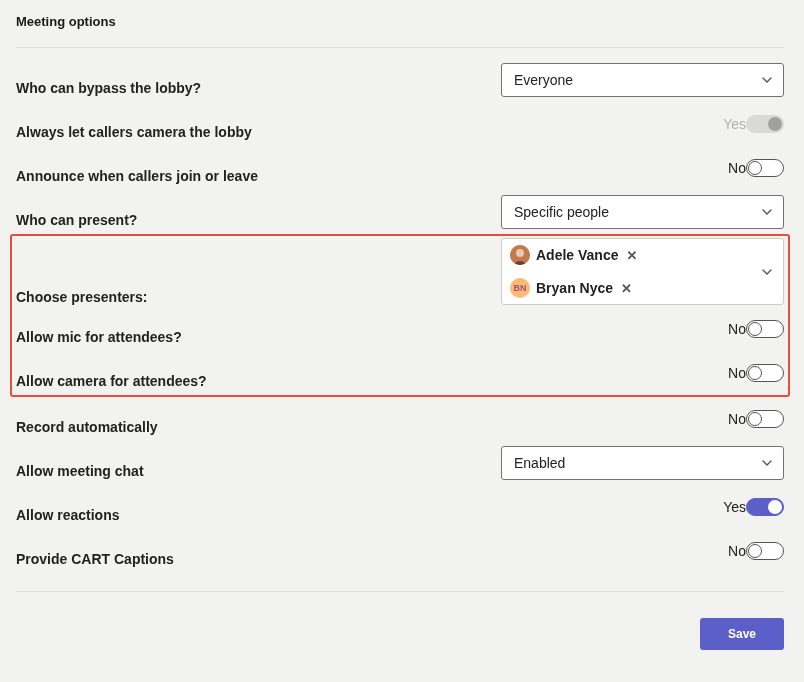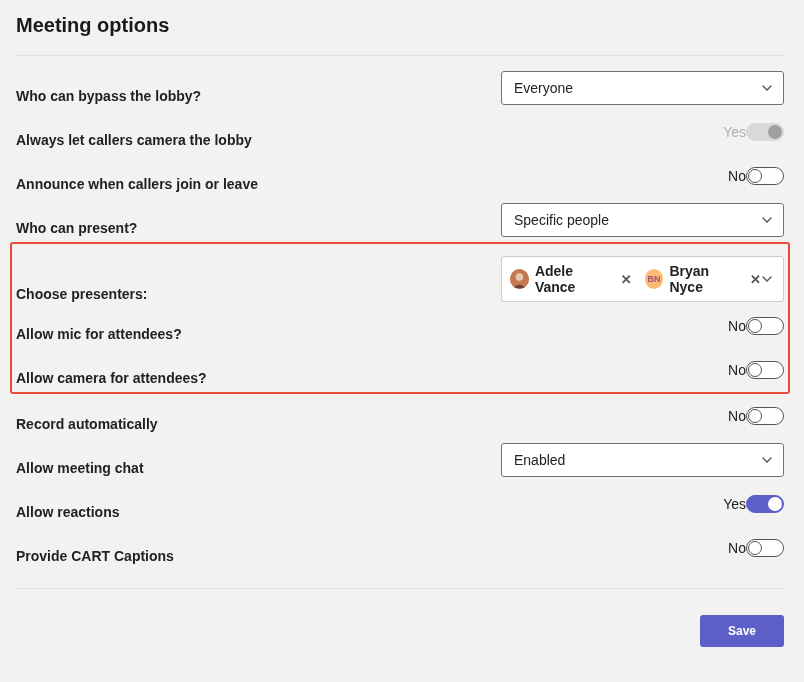--- a/index.html
+++ b/index.html
@@ -8,21 +8,21 @@
     padding: 0;
     background: #f2f2f0;
     font-family: "Segoe UI", Arial, sans-serif;
     color: #222;
     width: 804px;
   }
   .page {
     padding: 14px 20px 20px 16px;
   }
   .title {
-    font-size: 20px;
+    font-size: 13px;
     font-weight: 700;
     color: #1a1a1a;
     margin: 0 0 18px 0;
   }
   .divider {
     height: 1px;
     background: #e0e0de;
     margin: 6px 0 10px 0;
   }
   .row {
@@ -125,21 +125,21 @@
     border: 1px solid #ccc;
     border-radius: 3px;
     padding: 6px 10px 6px 8px;
     display: flex;
     align-items: center;
     justify-content: space-between;
     cursor: pointer;
   }
   .presenter-list {
     display: flex;
-    flex-direction: row;
+    flex-direction: column;
     gap: 13px;
   }
   .presenter-chip {
     display: flex;
     align-items: center;
     gap: 6px;
     font-size: 14px;
     font-weight: 600;
     color: #222;
   }

